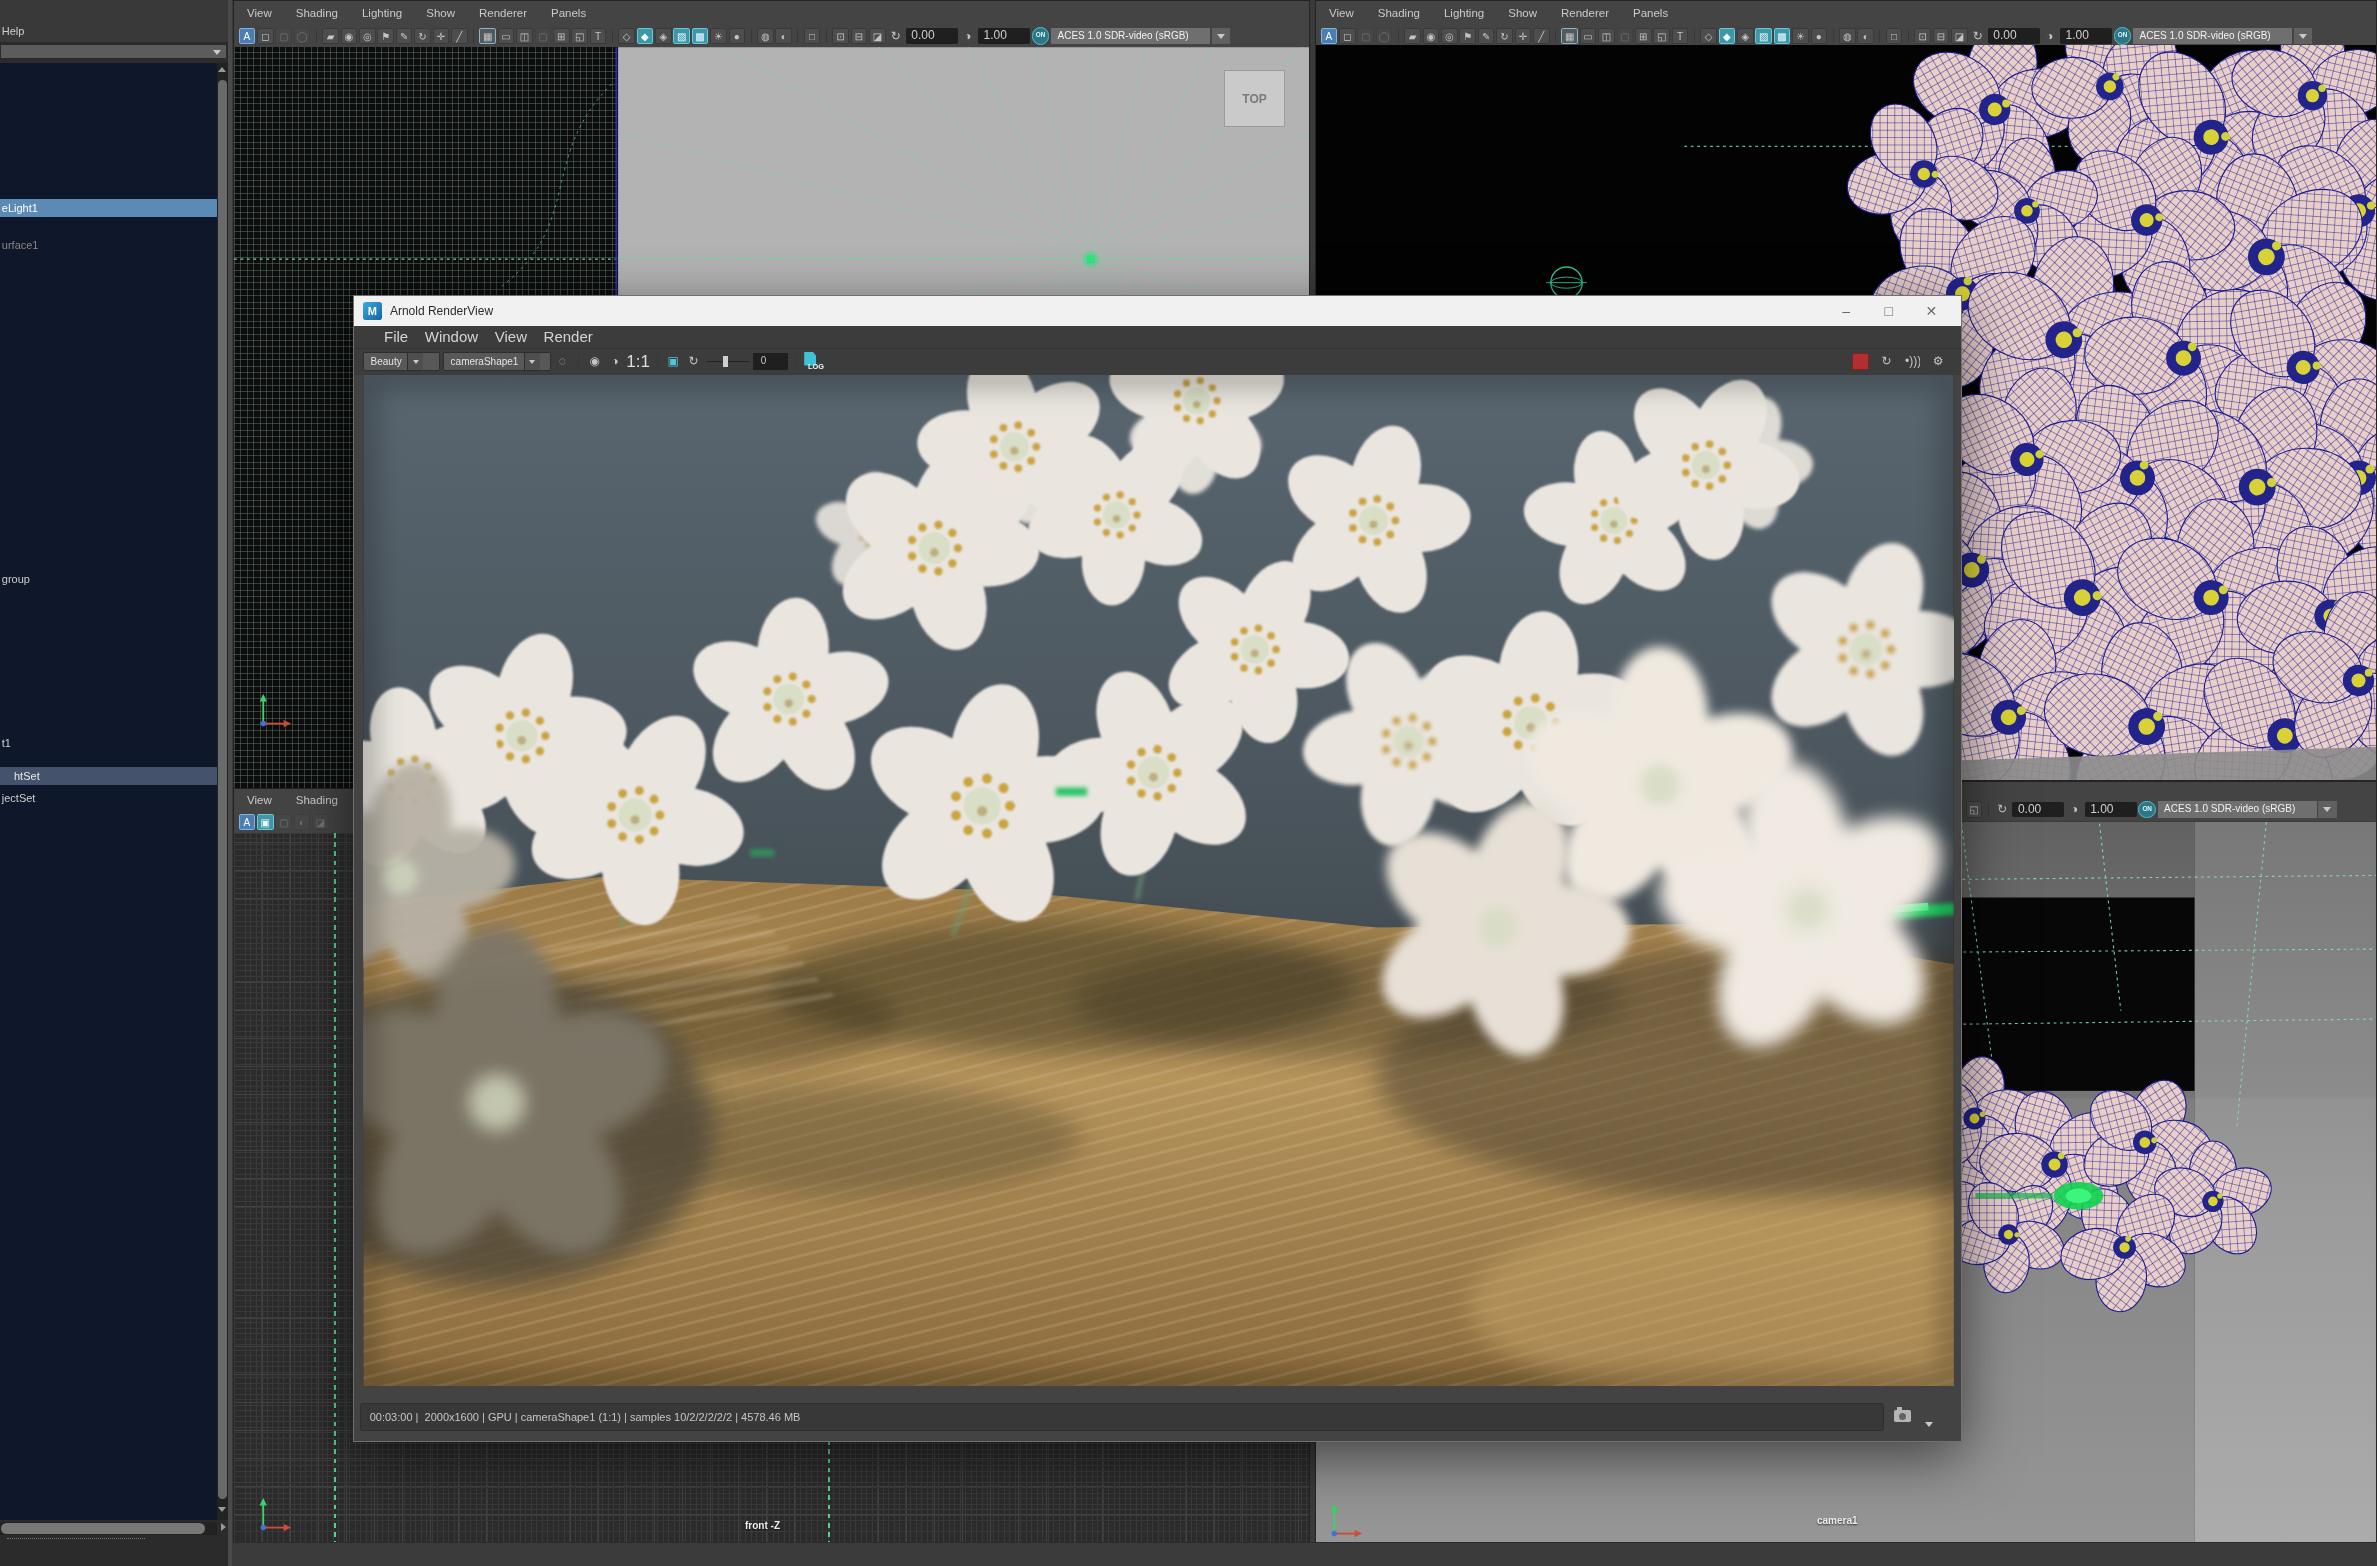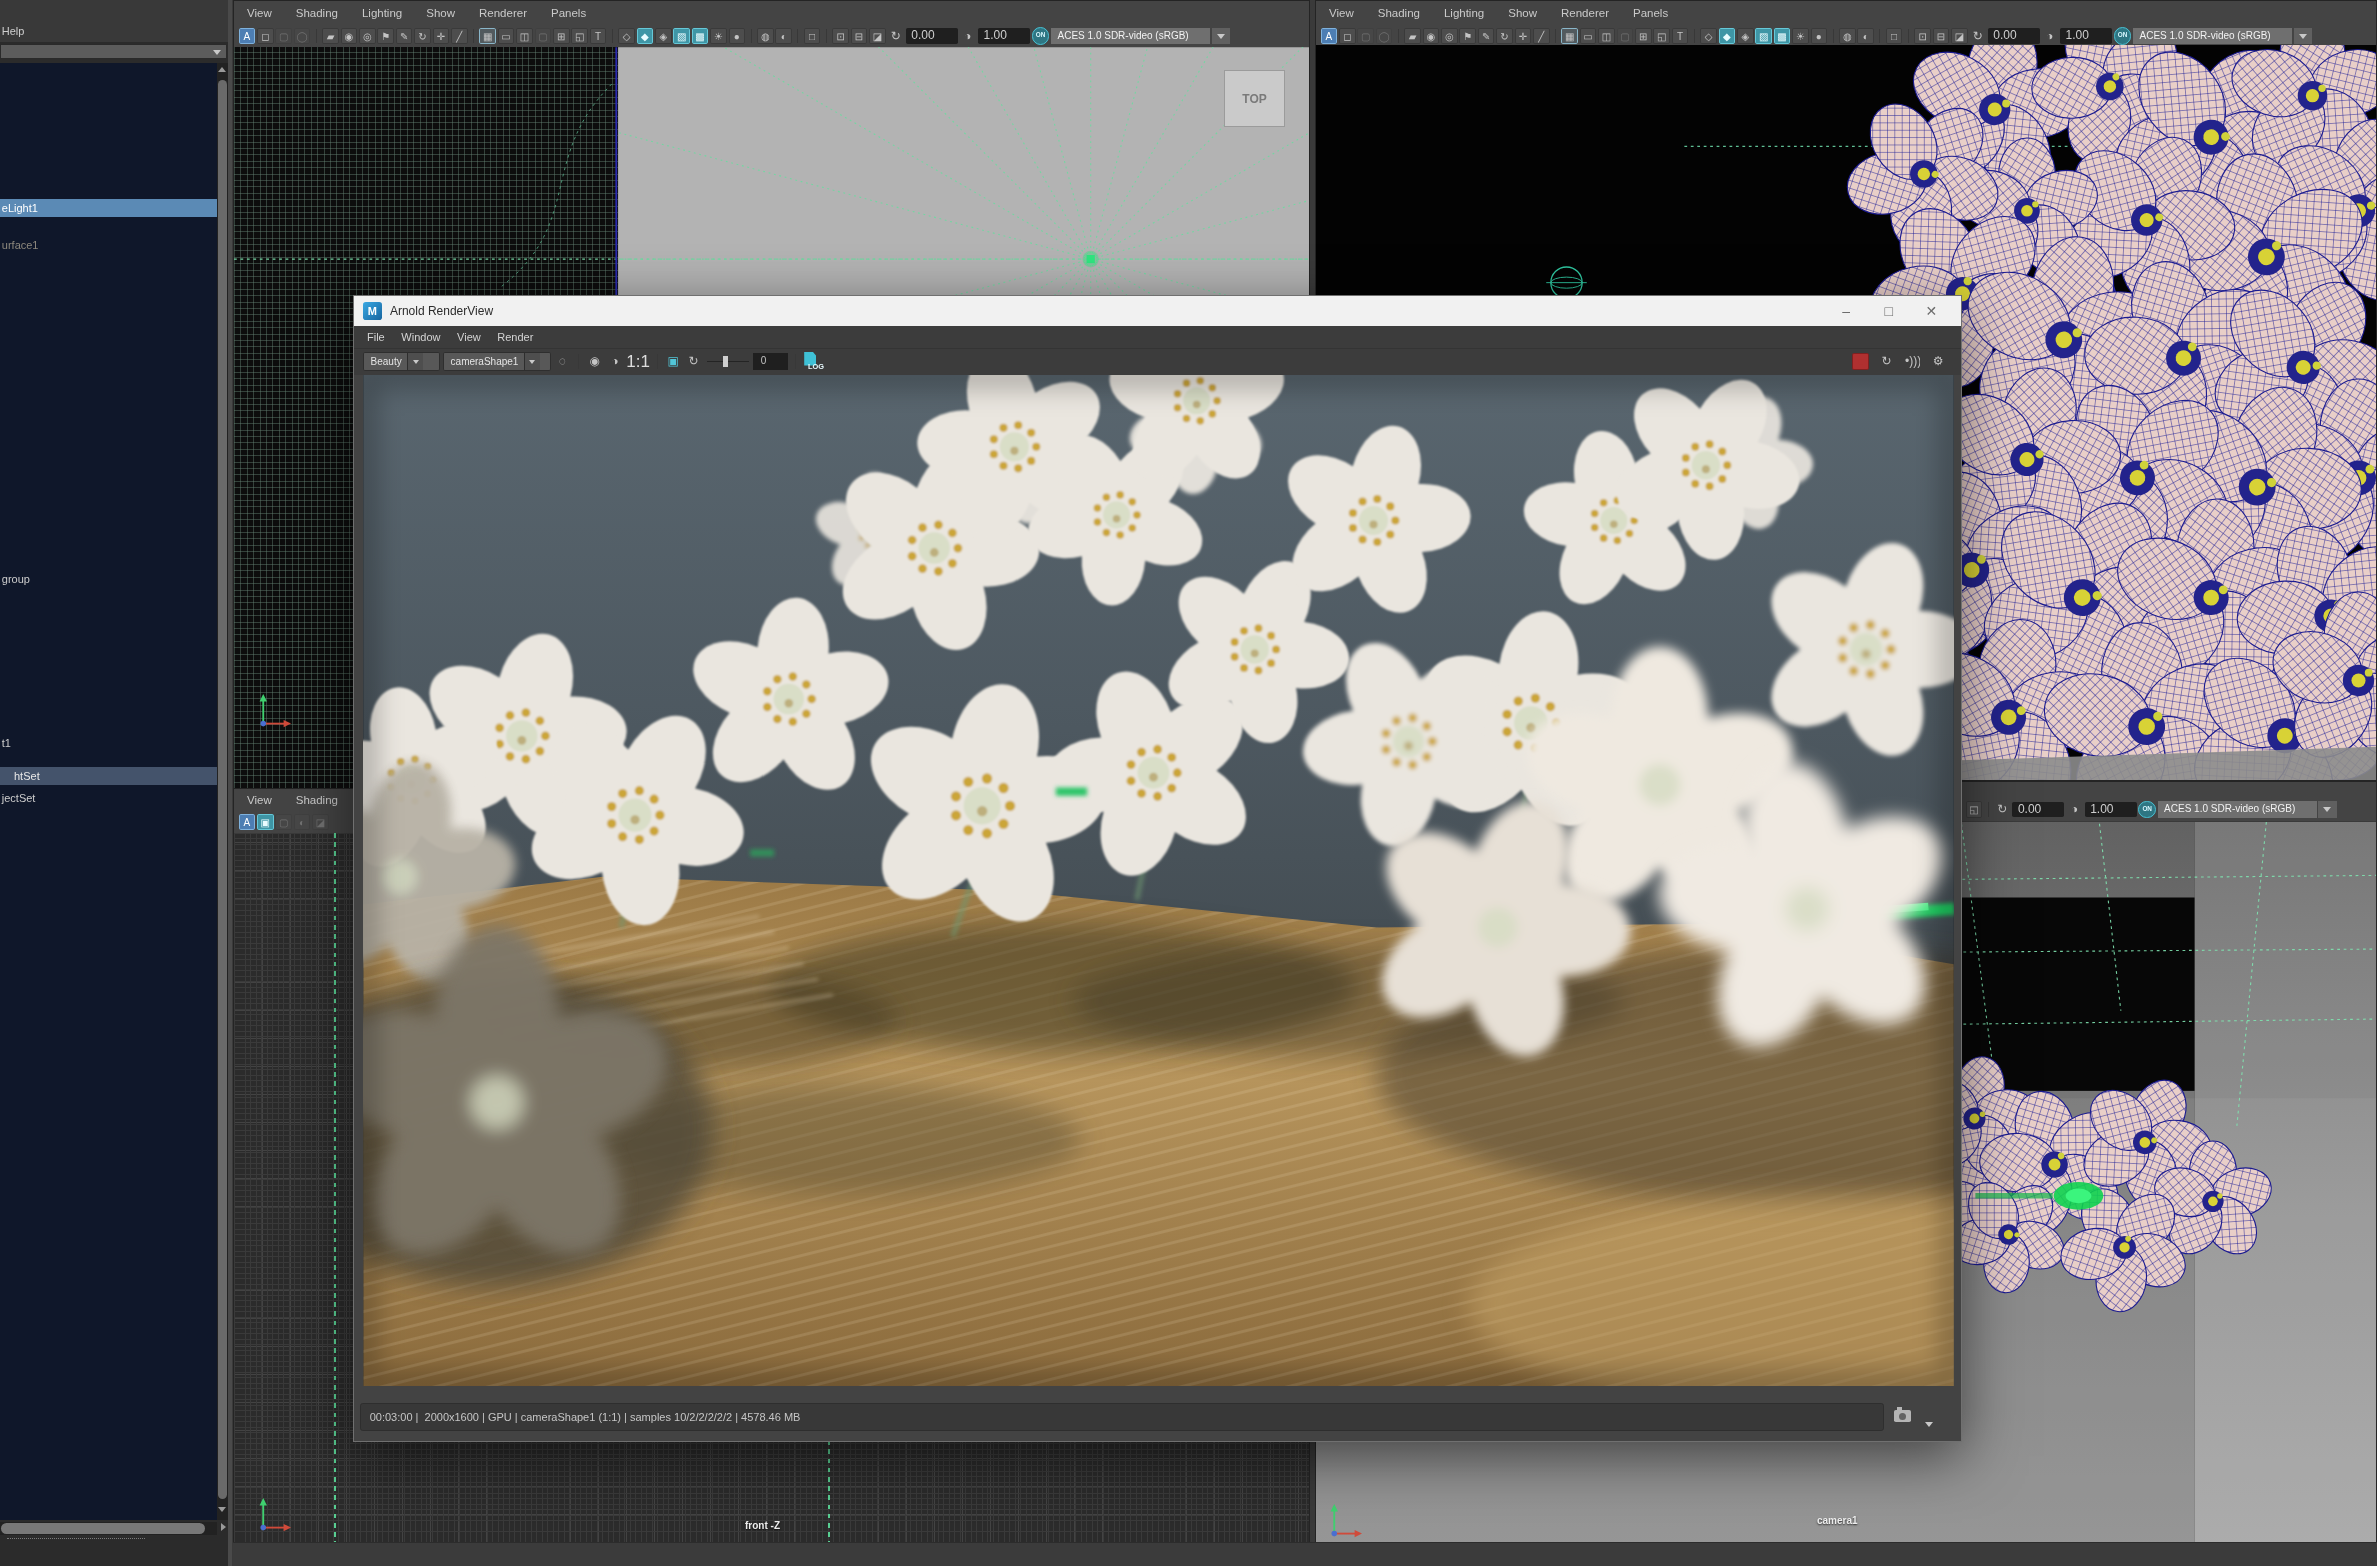--- a/index.html
+++ b/index.html
@@ -70,22 +70,22 @@
 
   
   #arv{left:353px;top:295px;width:1609px;height:1147px;background:#434343;border:0.9px solid #707070;
        box-shadow:0 14.7px 55px rgba(0,0,0,.55);z-index:10;box-sizing:border-box;}
   .arv-title{height:29.5px;background:#f1f1f1;display:flex;align-items:center;padding:0 9.2px;}
   .mayaicon{width:18.4px;height:18.4px;border-radius:2.8px;background:linear-gradient(135deg,#39a8e3,#17659f);
             color:#fff;font-weight:bold;font-size:11px;text-align:center;line-height:18.4px;flex:none;}
   .arv-title-text{margin-left:8.3px;font-size:12px;color:#2b2b2b;}
   .wbtns{margin-left:auto;display:flex;gap:28px;color:#6d6d6d;font-size:14px;padding-right:13px;align-items:center;}
   .wbtn{width:14.7px;text-align:center;cursor:default;}
-  .arv-menu{height:22px;background:#3c3c3c;display:flex;gap:16.6px;padding-left:13px;align-items:center;
-            font-size:11px;color:#d4d4d4;border-bottom:0.9px solid #343434;}
+  .arv-menu{height:22px;background:#3c3c3c;display:flex;gap:16.6px;padding-left:30px;align-items:center;
+            font-size:15px;color:#d4d4d4;border-bottom:0.9px solid #343434;}
   .arv-tools{height:26px;background:#3c3c3c;display:flex;align-items:center;padding:0 9.2px;gap:3px;}
   .drop{background:#585858;border:0.9px solid #2e2e2e;height:18.4px;display:flex;align-items:center;
         font-size:10px;color:#e4e4e4;padding-left:6.4px;border-radius:1.8px;box-sizing:border-box;flex:none;}
   .drop .dchev{margin-left:5.5px;width:14.7px;height:16.6px;background:#4e4e4e;border-left:0.9px solid #2e2e2e;
         display:flex;align-items:center;justify-content:center;}
   .drop .dchev .chev{border-top-width:4.6px;border-left-width:3.7px;border-right-width:3.7px;}
   .slider{width:42px;height:1.8px;background:#242424;position:relative;flex:none;margin:0 1.8px;}
   .slider .knob{position:absolute;left:16.6px;top:-4.6px;width:4.6px;height:11px;background:#cfcfcf;}
   .arv-val{background:#1f1f1f;color:#c3c3c3;font-size:10px;height:16.6px;line-height:16.6px;padding:0 7.4px;width:20px;flex:none;}
   .logicon{position:relative;width:24px;height:20px;flex:none;}

